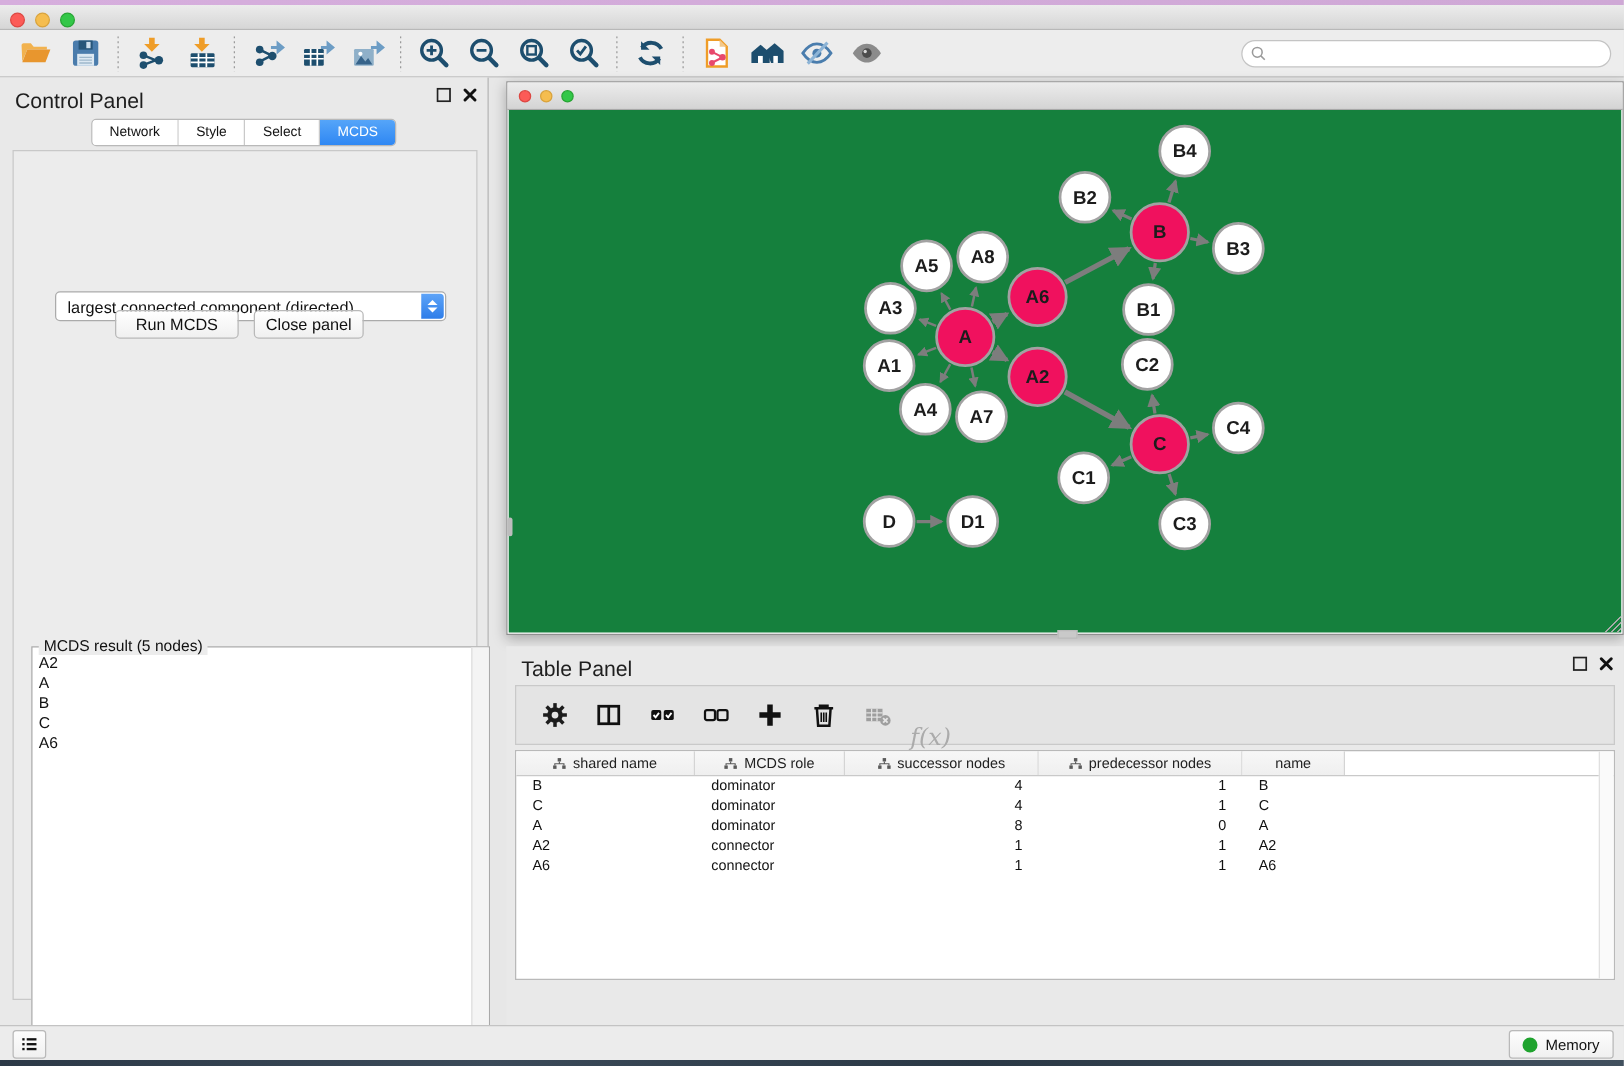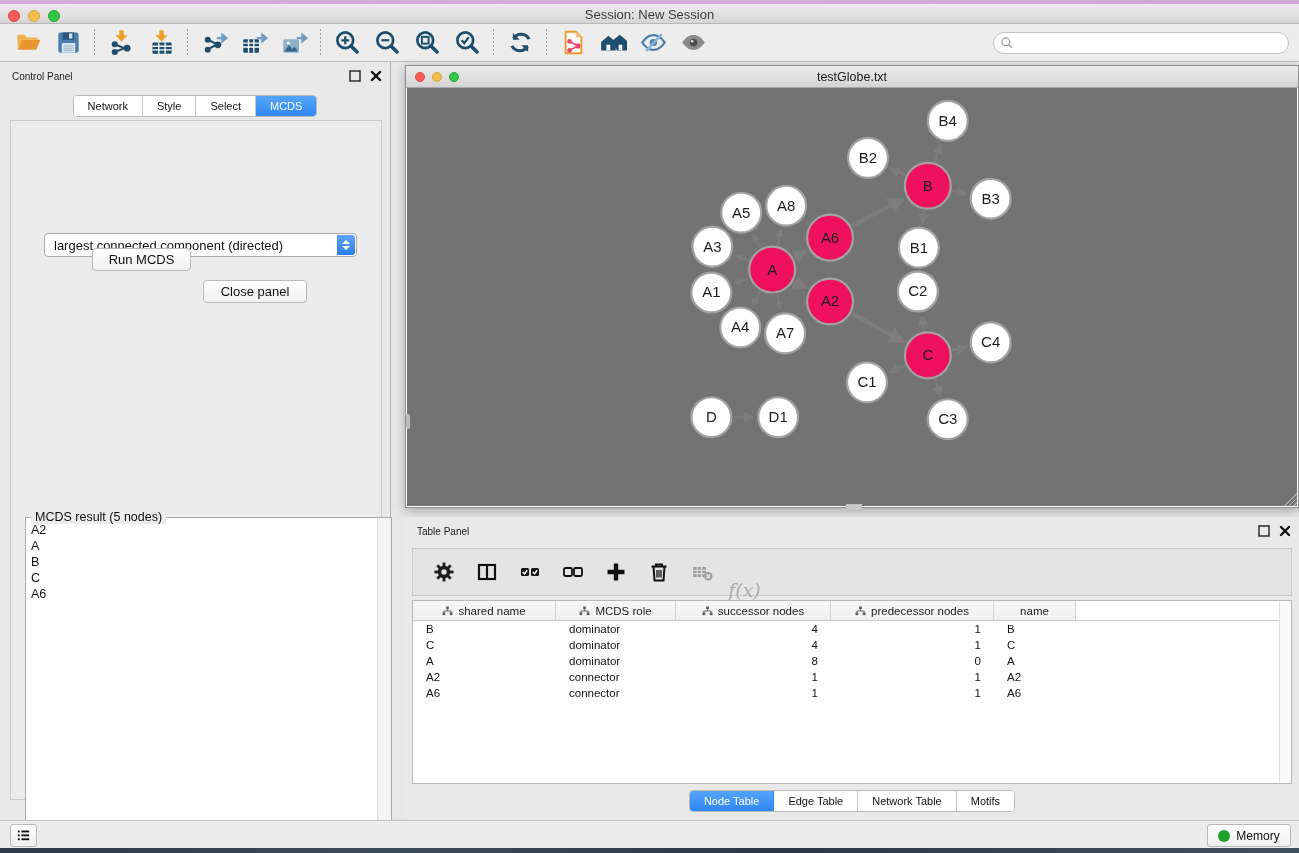--- a/index.html
+++ b/index.html
@@ -29,21 +29,21 @@
   #toolbar-search { position:absolute; right:10px; top:32px; width:296px; height:22px;
     background:#fff; border:1px solid #c4c4c4; border-radius:12px; display:flex;
     align-items:center; padding-left:6px; }
   #toolbar-search input { border:none; outline:none; flex:1; font-size:12px;
     font-family:"Liberation Sans",sans-serif; background:transparent; }
   #toolbar-search svg { width:14px; height:14px; margin-right:4px; }
 
   
   #control-panel { position:absolute; left:0; top:62px; width:391px; height:758px;
     background:#e9e9e9; border-right:1px solid #b5b5b5; }
-  .panel-title { position:absolute; left:12px; top:9px; font-size:10px; color:#1e1e1e; }
+  .panel-title { position:absolute; left:12px; top:9px; font-size:17px; color:#1e1e1e; }
   .panel-btns { position:absolute; right:8px; top:8px; display:flex; gap:9px; }
   .panel-btns svg { width:12px; height:12px; }
 
   .cp-tabs { position:absolute; left:0; right:0; top:33px; display:flex; justify-content:center; }
   .tabbar { display:flex; border:1px solid #b9b9b9; border-radius:4px; overflow:hidden;
     background:#fff; height:22px; }
   .tabbar .tab { padding:0 14px; font-size:11px; color:#111; display:flex; align-items:center;
     border-right:1px solid #c9c9c9; background:#fff; cursor:default; }
   .tabbar .tab:last-child { border-right:none; }
   .tabbar .tab.selected { background:linear-gradient(#55a5f9,#2f87f3); color:#fff;
@@ -60,39 +60,39 @@
     border-radius:0 3px 3px 0; background:linear-gradient(#5ea4f8,#2e7de9);
     display:flex; flex-direction:column; align-items:center; justify-content:center; gap:2px; }
   .chev { width:0; height:0; border-left:4px solid transparent; border-right:4px solid transparent; }
   .chev.up { border-bottom:4px solid #fff; }
   .chev.dn { border-top:4px solid #fff; }
 
   .push-btn { position:absolute; height:23px; background:linear-gradient(#ffffff,#f0f0f0);
     border:1px solid #b9b9b9; border-radius:4px; font-size:13px; color:#111;
     display:flex; align-items:center; justify-content:center; }
   #run-btn { left:81px; top:127px; width:99px; }
-  #closepanel-btn { left:192px; top:127px; width:104px;margin-top:32px; }
+  #closepanel-btn { left:192px; top:127px; width:88px; }
 
   #result-box { position:absolute; left:14px; top:396px; width:367px; height:420px;
     border:1px solid #a9a9a9; background:#fff; }
   #result-legend { position:absolute; left:5px; top:-8px; background:#ececec;
     padding:0 4px; font-size:12.5px; color:#111; }
   #result-list { position:absolute; left:1px; top:4px; bottom:1px; right:15px;
     font-size:12.5px; color:#111; padding-left:4px; line-height:16px; overflow:hidden; }
   #result-scroll { position:absolute; right:0; top:0; bottom:0; width:14px;
     background:#f4f4f4; border-left:1px solid #ddd; }
 
   
   #net-window { position:absolute; left:405px; top:65px; width:894px; height:443px;
     background:#fff; border:1px solid #8f8f8f; box-shadow:0 3px 10px rgba(0,0,0,.28); }
   #net-titlebar { position:absolute; left:0; top:0; right:0; height:22px;
     background:linear-gradient(#ececec,#d4d4d4); border-bottom:1px solid #a8a8a8; }
   #net-titlebar .title { position:absolute; left:0; right:0; top:4px; text-align:center;
     font-size:12.5px; color:#1c1c1c; }
-  #net-canvas { position:absolute; left:1px; right:1px; top:22px; bottom:1px; background:#737373; }
+  #net-canvas { position:absolute; left:1px; right:1px; top:22px; bottom:1px; background:#15803d;font-weight:bold; }
   #net-canvas svg { width:100%; height:100%; }
   #net-grip { position:absolute; right:1px; bottom:1px; width:13px; height:13px;
     background:
       linear-gradient(135deg, transparent 48%, #aaa 48%, #aaa 54%, transparent 54%,
       transparent 66%, #aaa 66%, #aaa 72%, transparent 72%,
       transparent 84%, #aaa 84%, #aaa 90%, transparent 90%); }
   #net-scroll-left { position:absolute; left:0; top:348px; width:4px; height:15px;
     background:#bdbdbd; border-radius:2px; }
   #net-scroll-bottom { position:absolute; left:440px; bottom:-4px; width:16px; height:7px;
     background:#c9c9c9; border:1px solid #bbb; }
@@ -140,21 +140,20 @@
 <body>
 
 <div id="desktop-strip-top"></div>
 
 <div id="titlebar">
   <div class="lights" style="left:8px; top:6px;">
     <div class="light red" style="width:12px;height:12px;"></div>
     <div class="light yellow" style="width:12px;height:12px;"></div>
     <div class="light green" style="width:12px;height:12px;"></div>
   </div>
-  <div class="title">Session: New Session</div>
 </div>
 
 <div id="main-toolbar">
     <div class="tbtn">
       <svg viewBox="0 0 24 24">
         <path d="M2 6.5c0-.8.6-1.5 1.4-1.5h5.2l2 2.5H20v2H6L2.5 18z" fill="#f2b24e"></path>
         <path d="M2.5 18.5L6 9.5h16.5l-3.5 9z" fill="#e8962e"></path>
       </svg>
     </div>
     <div class="tbtn">
@@ -346,21 +345,20 @@
   </div>
 </div>
 
 <div id="net-window">
   <div id="net-titlebar">
     <div class="lights" style="left:9px; top:6px; gap:7px;">
       <div class="light red" style="width:10px;height:10px;"></div>
       <div class="light yellow" style="width:10px;height:10px;"></div>
       <div class="light green" style="width:10px;height:10px;"></div>
     </div>
-    <div class="title">testGlobe.txt</div>
   </div>
   <div id="net-canvas"><svg viewBox="0 0 892 419">
         <defs>
           <marker id="arr" viewBox="0 0 10 10" refX="8.5" refY="5" markerWidth="4.1" markerHeight="4.1" orient="auto" markerUnits="strokeWidth">
     <path d="M0 0L10 5L0 10z" fill="#7d7d7d"></path>
           </marker>
         </defs>
         <line x1="354.0557013272504" y1="160.03790244042816" x2="346.9442986727496" y2="146.96209755957184" stroke="#7d7d7d" stroke-width="2" marker-end="url(#arr)"></line>
         <line x1="371.34242197013583" y1="157.57749956509346" x2="374.65757802986417" y2="142.42250043490654" stroke="#7d7d7d" stroke-width="2" marker-end="url(#arr)"></line>
         <line x1="342.65634706744873" y1="173.05159970918868" x2="329.34365293255127" y2="167.94840029081132" stroke="#7d7d7d" stroke-width="2" marker-end="url(#arr)"></line>
@@ -620,28 +618,20 @@
         <div class="tr">
           <div class="td" style="width: 143px;">A6</div>
           <div class="td" style="width: 120px;">connector</div>
           <div class="td right" style="width: 155px;">1</div>
           <div class="td right" style="width: 163px;">1</div>
           <div class="td" style="width: 82px;">A6</div>
         </div>
       </div>
     <div id="tp-scroll"></div>
   </div>
-  <div id="tp-tabs">
-      <div class="tabbar" id="tp-tabbar">
-        <div class="tab selected">Node Table</div>
-        <div class="tab">Edge Table</div>
-        <div class="tab">Network Table</div>
-        <div class="tab">Motifs</div>
-      </div>
-    </div>
 </div>
 
 <div id="status-bar">
   <div id="status-list-btn">
     <svg viewBox="0 0 24 24">
       <g fill="#111">
         <rect x="4" y="5" width="2.6" height="2.6"></rect>
           <rect x="9" y="5" width="11" height="2.6"></rect>
         <rect x="4" y="10.5" width="2.6" height="2.6"></rect>
           <rect x="9" y="10.5" width="11" height="2.6"></rect>

